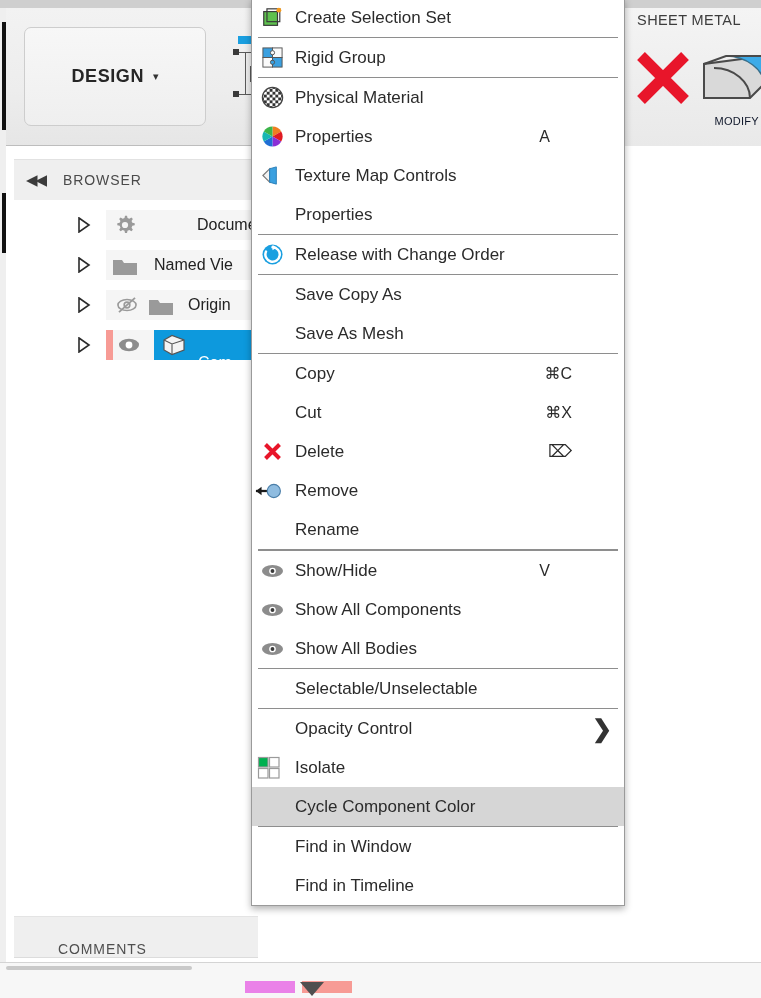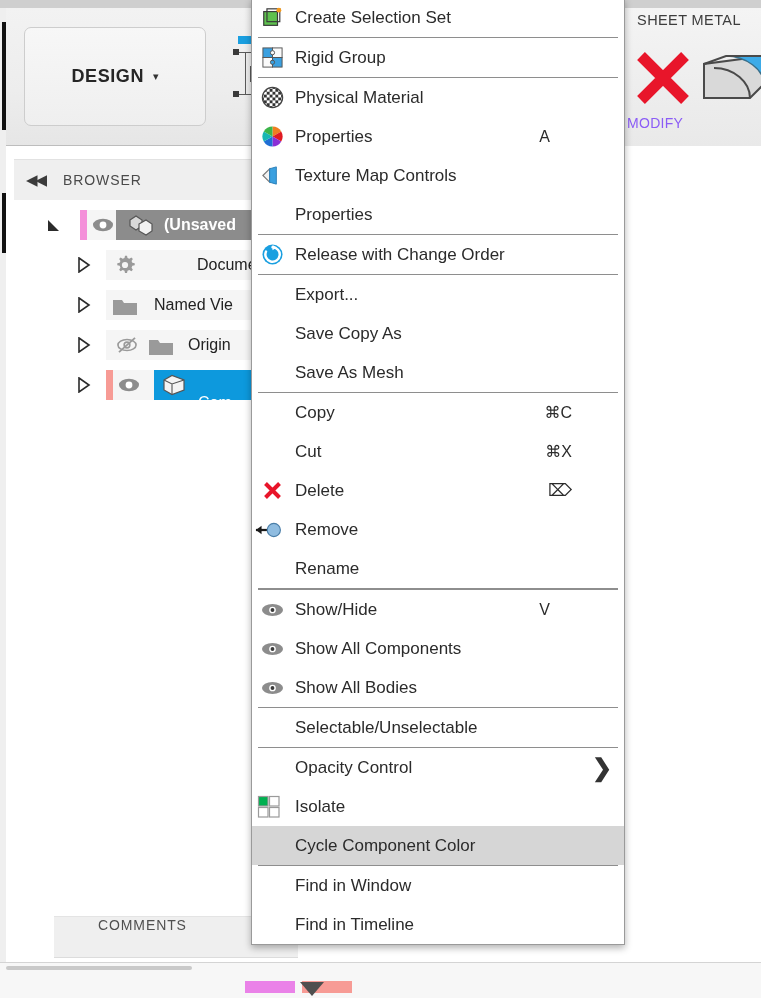--- a/index.html
+++ b/index.html
@@ -65,21 +65,21 @@
     border-left: 1px solid #b9b9b9;
     box-sizing: border-box;
   }
   .sheet-metal-label {
     position: absolute; right: 8px; top: 12px; width: 128px;
     text-align: center; font-size: 14.5px; color: #3d3d3d; letter-spacing: .4px;
     white-space: nowrap;
   }
   .modify-label {
     position: absolute; right: 2px; top: 115px; width: 132px;
-    text-align: left; font-size: 14px; color: #8b5cf6; letter-spacing: .3px;
+    text-align: right; font-size: 11px; color: #0f172a; letter-spacing: .3px;
   }
   .red-x-big {
     position: absolute; left: 634px; top: 49px; width: 58px; height: 58px;
   }
   .unfold-icon {
     position: absolute; left: 700px; top: 46px; width: 66px; height: 62px;
   }
 
   
   .browser-panel {
@@ -115,21 +115,21 @@
   .rowbg.dark { background: #8c8c8c; }
   .rowbg.blue { background: #0d99dd; }
   .tree-row .eye { position: absolute; width: 22px; height: 16px; }
   .tree-row .ticon { position: absolute; width: 26px; height: 22px; }
   .tree-row .tlabel { position: absolute; white-space: nowrap; }
 
   
   .comments-bar {
     position: absolute; left: 14px; top: 916px; width: 244px; height: 40px;
     background: #efefef; border-top: 1px solid #e4e4e4; border-bottom: 1px solid #dcdcdc;
-    display: flex; align-items: flex-start; margin-left: 40px;
+    display: flex; align-items: flex-end;
   }
   .comments-bar .c-label {
     margin-left: 44px; font-size: 14px; color: #4f4f4f; letter-spacing: .9px;
   }
   .bottom-area {
     position: absolute; left: 0; top: 962px; width: 761px; height: 36px;
     background: #f7f7f7; border-top: 1px solid #d4d4d4; box-sizing: border-box;
   }
   .bot-scroll {
     position:absolute; left: 6px; top: 966px; width: 186px; height: 4px; background:#c9c9c9; border-radius:2px;
@@ -217,37 +217,20 @@
   <div class="modify-label">MODIFY</div>
 
   <div class="browser-panel">
     <div class="browser-header">
       <span class="collapse-ic">◀◀</span>
       <span class="bh-title">BROWSER</span>
     </div>
 
     <div class="tree">
 
-      <div class="tree-row">
-        <div class="rowbg dark" style="left:110px; width:148px;"></div>
-        <div class="rowbg" style="left:74px; width:36px;"></div>
-        <svg class="expander" style="left:40px; top:12px;" viewBox="0 0 16 16">
-          <path d="M2 3 L13 14 L2 14 Z" fill="#2b2b2b"></path>
-        </svg>
-        <div class="barcolor" style="left:74px; background:#f48fd9;"></div>
-        <svg class="eye" style="left:86px; top:12px;" viewBox="0 0 22 16">
-          <ellipse cx="11" cy="8" rx="10" ry="6.2" fill="#8c8c8c"></ellipse>
-          <circle cx="11" cy="8" r="3.4" fill="#ffffff"></circle>
-        </svg>
-        <svg class="ticon" style="left:122px; top:9px;" viewBox="0 0 26 22">
-          <path d="M2 6 L8 2 L14 6 L14 12 L8 16 L2 12 Z" fill="#d8d8d8" stroke="#555" stroke-width="1.2"></path>
-          <path d="M11 10 L18 6 L24 10 L24 17 L18 21 L11 17 Z" fill="#f2f2f2" stroke="#555" stroke-width="1.2"></path>
-        </svg>
-        <span class="tlabel" style="left:158px; color:#fff; font-weight:bold;">(Unsaved</span>
-      </div>
 
       <div class="tree-row">
         <div class="rowbg" style="left:100px; width:158px;"></div>
         <svg class="expander" style="left:70px; top:12px;" viewBox="0 0 16 16">
           <path d="M3 1 L13 8 L3 15 Z" fill="none" stroke="#2b2b2b" stroke-width="1.6"></path>
         </svg>
         <svg class="ticon" style="left:106px; top:9px;" viewBox="0 0 24 24">
           <path d="M12 1.8 l2.2 0 .55 2.6 2.0 .85 2.25-1.4 1.55 1.55-1.4 2.25 .85 2.0 2.6 .55 0 2.2-2.6 .55-.85 2.0 1.4 2.25-1.55 1.55-2.25-1.4-2.0 .85-.55 2.6-2.2 0-.55-2.6-2.0-.85-2.25 1.4-1.55-1.55 1.4-2.25-.85-2.0-2.6-.55 0-2.2 2.6-.55 .85-2.0-1.4-2.25 1.55-1.55 2.25 1.4 2.0-.85z" fill="#9a9a9a"></path>
           <circle cx="12" cy="12" r="3.4" fill="#f5f5f5"></circle>
         </svg>
@@ -394,23 +377,20 @@
         <svg viewBox="0 0 24 24" width="23" height="23">
           <circle cx="12" cy="12" r="10.5" fill="#1a9fe0"></circle>
           <path d="M12 4.5 A7.5 7.5 0 1 1 5.2 9" fill="none" stroke="#ffffff" stroke-width="2.6" stroke-linecap="round"></path>
           <path d="M12 2 L12 7.5 L16.5 4.8 Z" fill="#ffffff"></path>
         </svg>
       </span>
       <span class="mi-label">Release with Change Order</span>
     </div>
     <div class="ctx-sep"></div>
 
-    <div class="ctx-item">
-      <span class="mi-label">Export...</span>
-    </div>
 
     <div class="ctx-item">
       <span class="mi-label">Save Copy As</span>
     </div>
 
     <div class="ctx-item">
       <span class="mi-label">Save As Mesh</span>
     </div>
     <div class="ctx-sep"></div>
 

